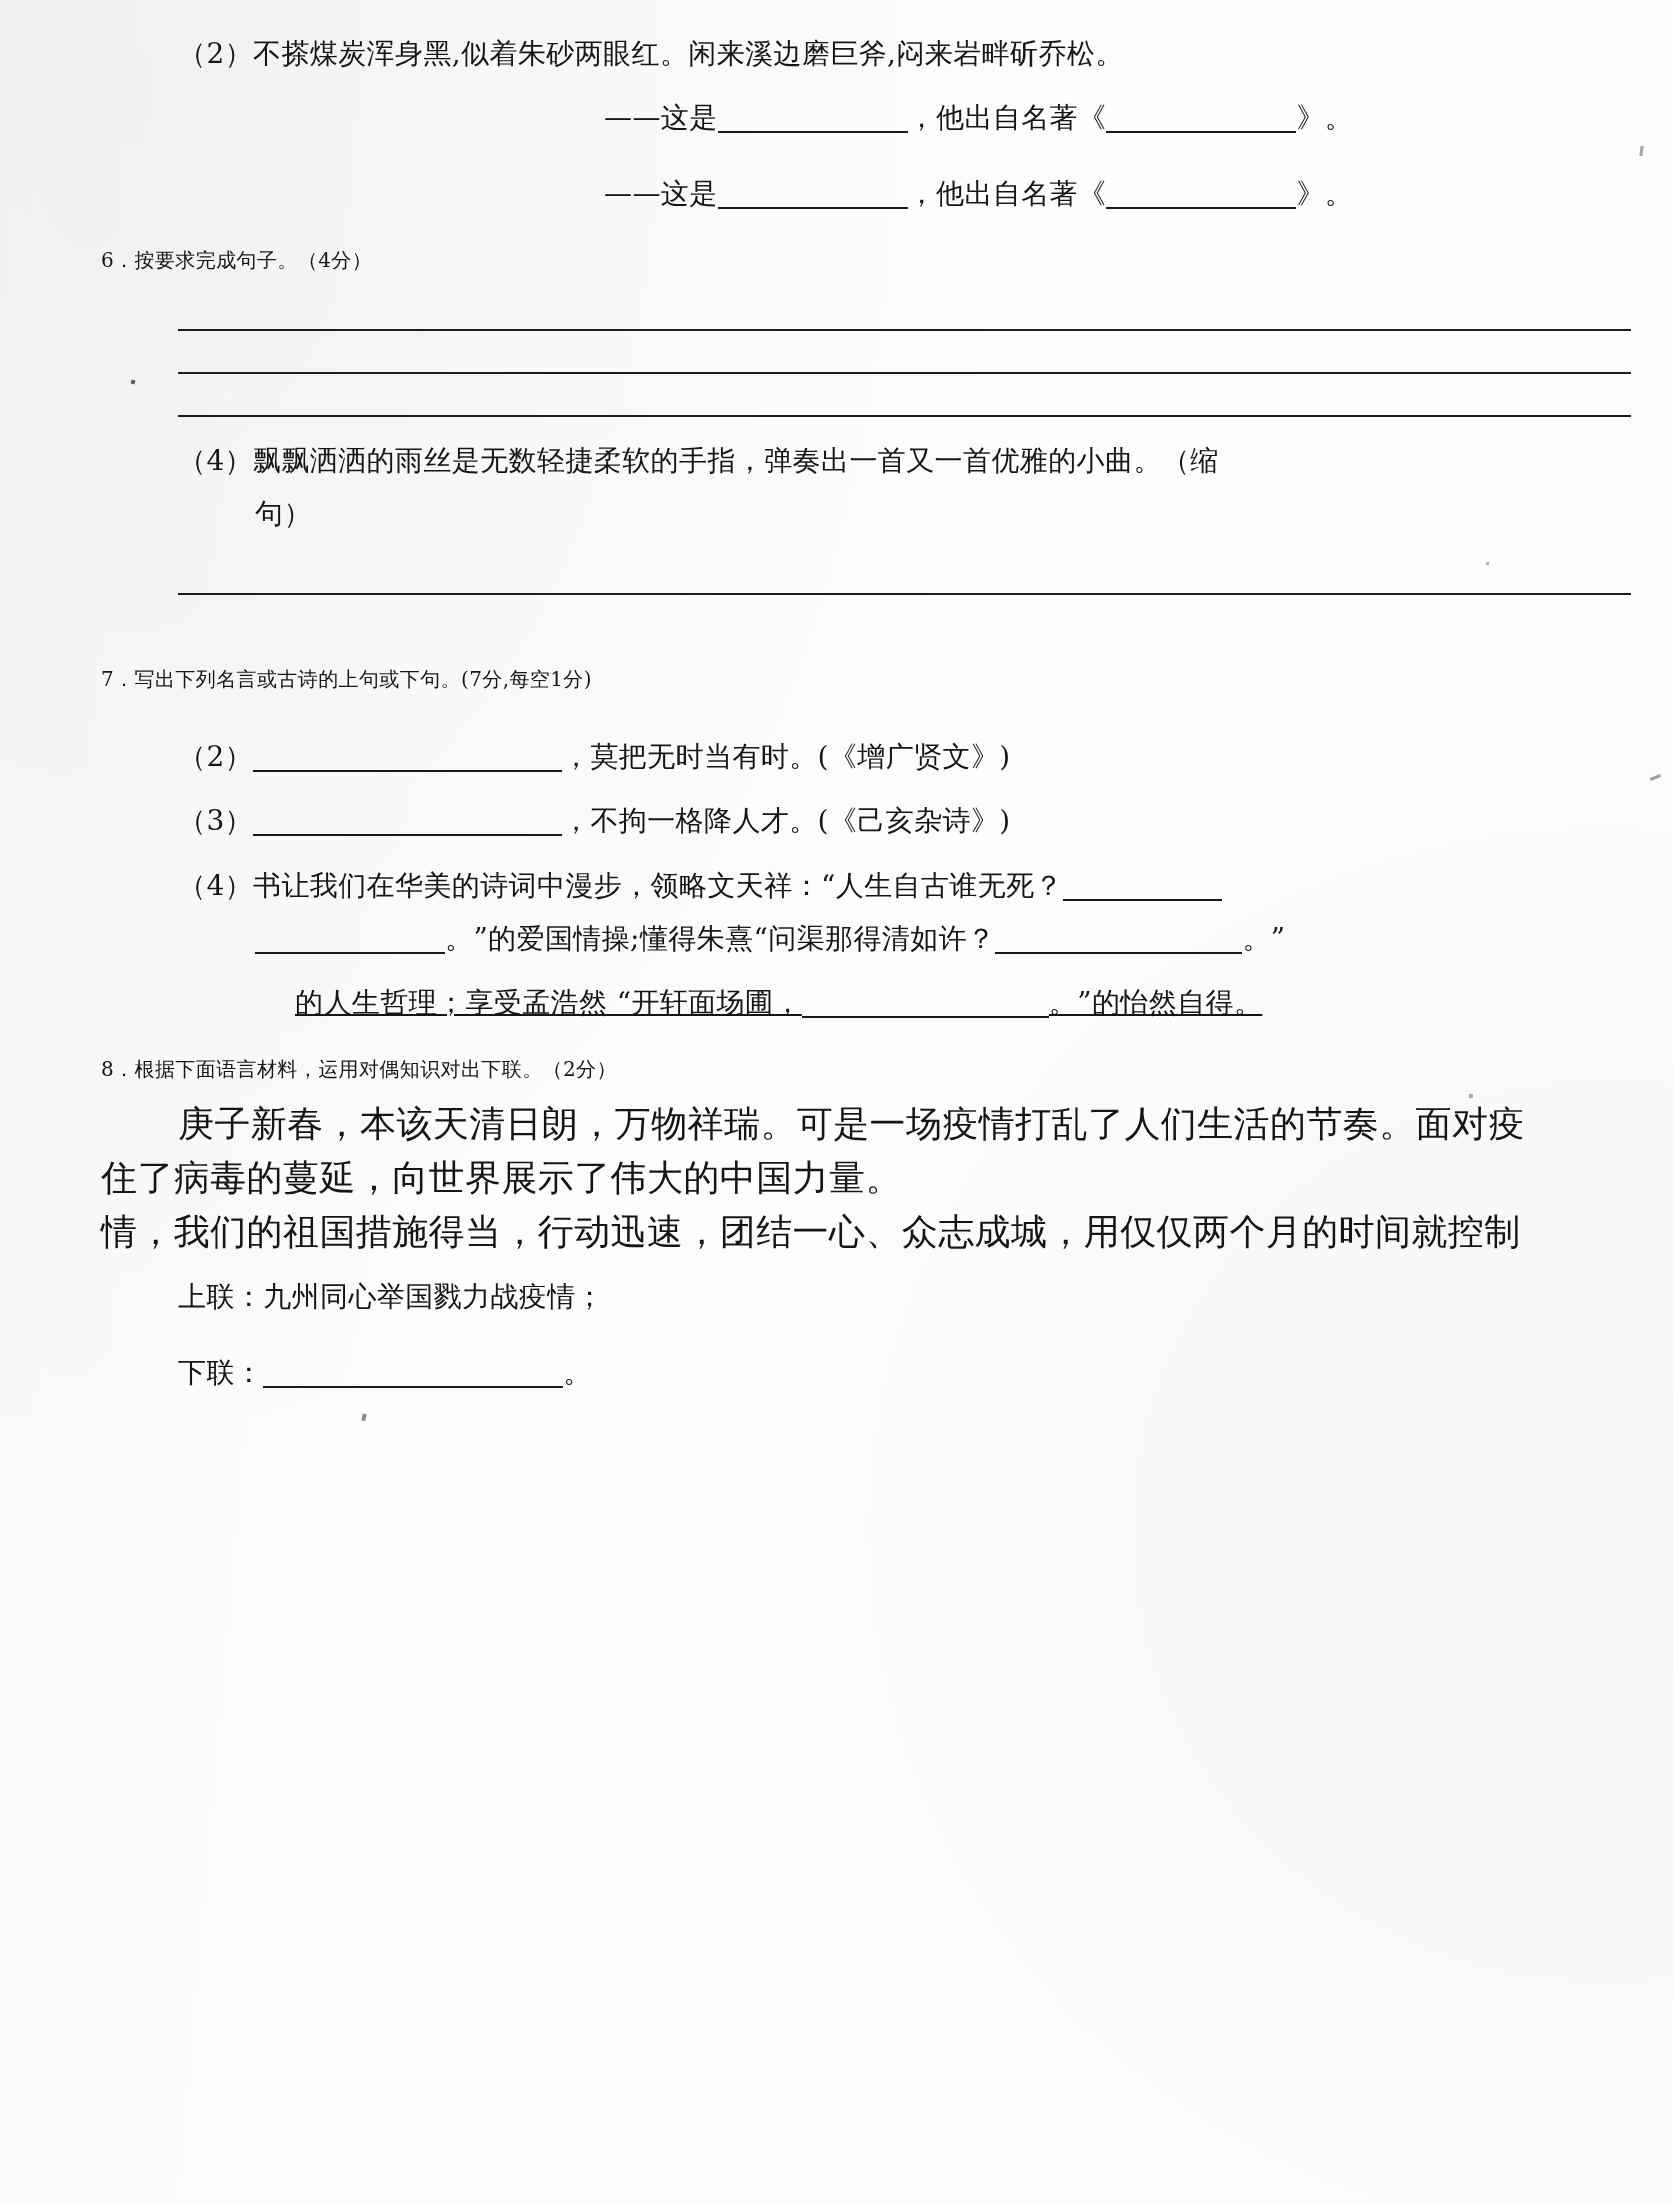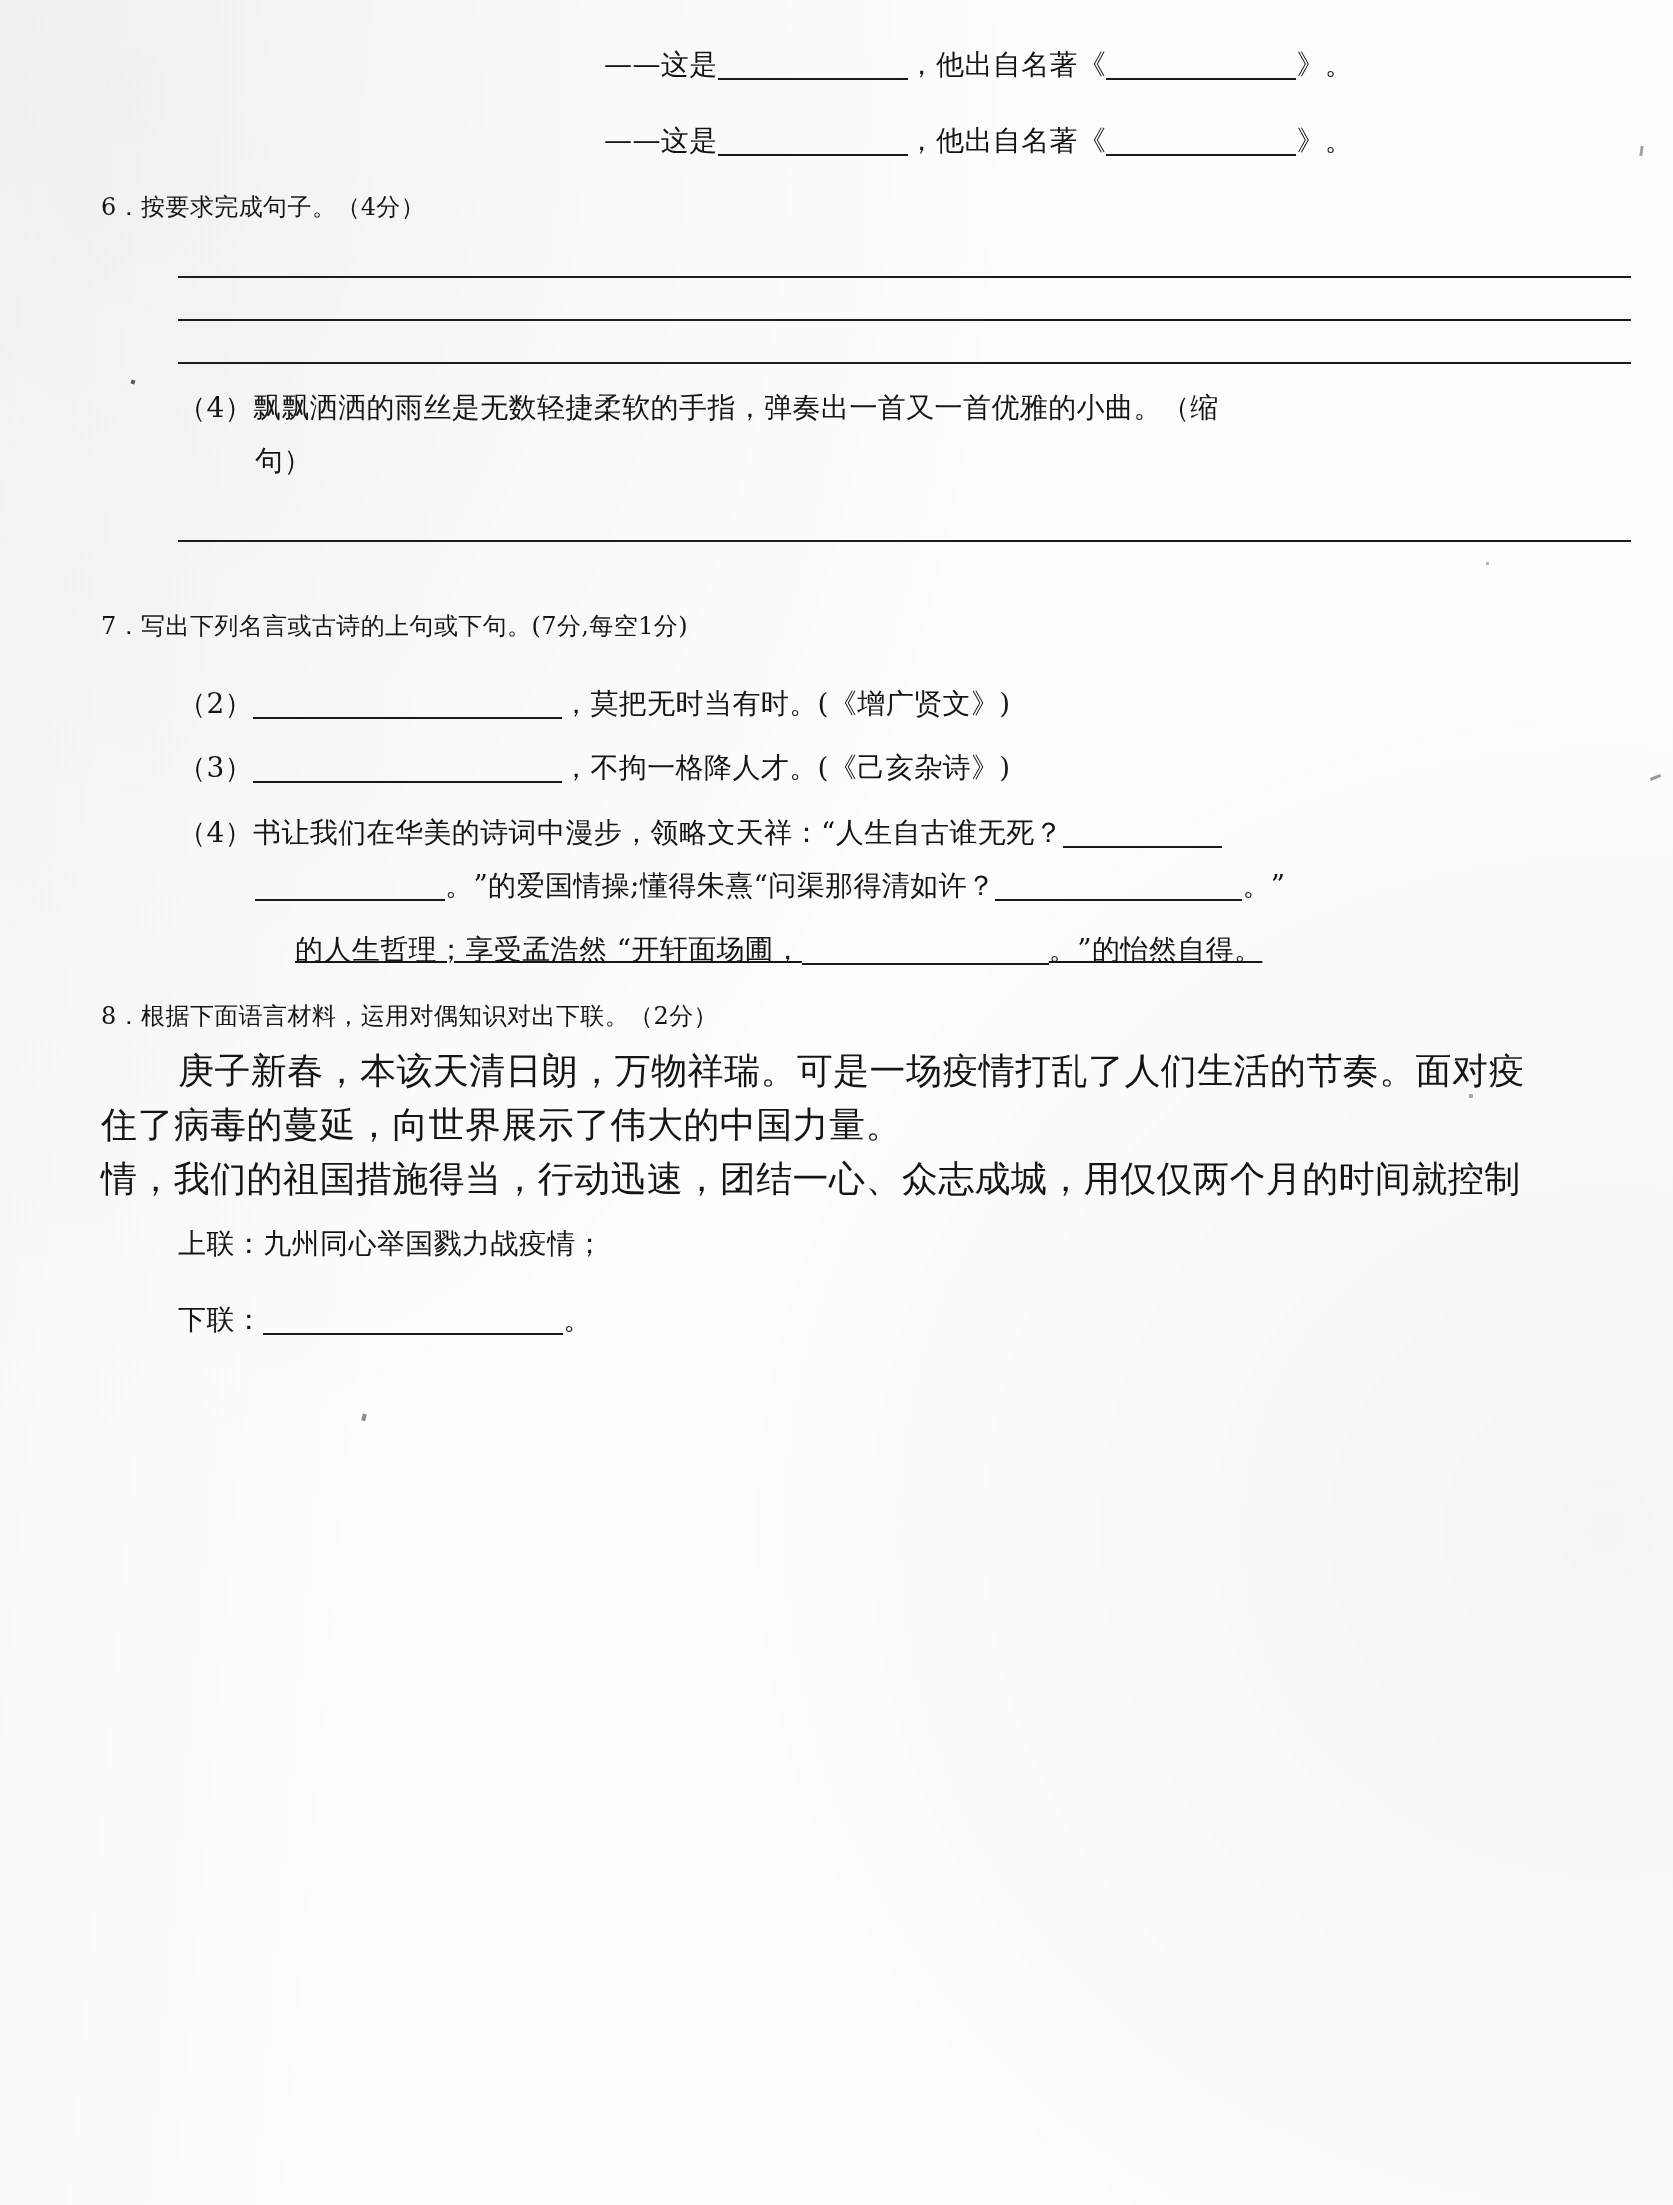--- a/index.html
+++ b/index.html
@@ -41,21 +41,21 @@
   }
 
   
   .line {
     font-size: 28px;
     line-height: 53px;
     letter-spacing: 0.4px;
     white-space: nowrap;
   }
   .qnum-line {
-    font-size: 24px;
+    font-size: 20px;
     line-height: 56px;
     letter-spacing: 0.4px;
   }
   .indent1 { padding-left: 77px; }
   .indent2 { padding-left: 154px; }
   .indent-ans { padding-left: 503px; }
 
   
   .blank {
     display: inline-block;
@@ -109,20 +109,23 @@
 
   <span class="speck s1"></span>
   <span class="speck s2"></span>
   <span class="speck s3"></span>
   <span class="speck s4"></span>
   <span class="speck s5"></span>
   <span class="speck s6"></span>
 
   <div class="body-area">
 
+    <div class="line indent1">
+      <span>（2）</span><span>不搽煤炭浑身黑,似着朱砂两眼红。闲来溪边磨巨斧,闷来岩畔斫乔松。</span>
+    </div>
     <div class="spacer-sm"></div>
     <div class="line indent-ans">
       <span>——这是</span><span class="blank b-lg"></span><span>，他出自名著《</span><span class="blank b-lg"></span><span>》。</span>
     </div>
 
     <div class="spacer-sm"></div>
 
     <div class="spacer-sm"></div>
     <div class="line indent-ans">
       <span>——这是</span><span class="blank b-lg"></span><span>，他出自名著《</span><span class="blank b-lg"></span><span>》。</span>

